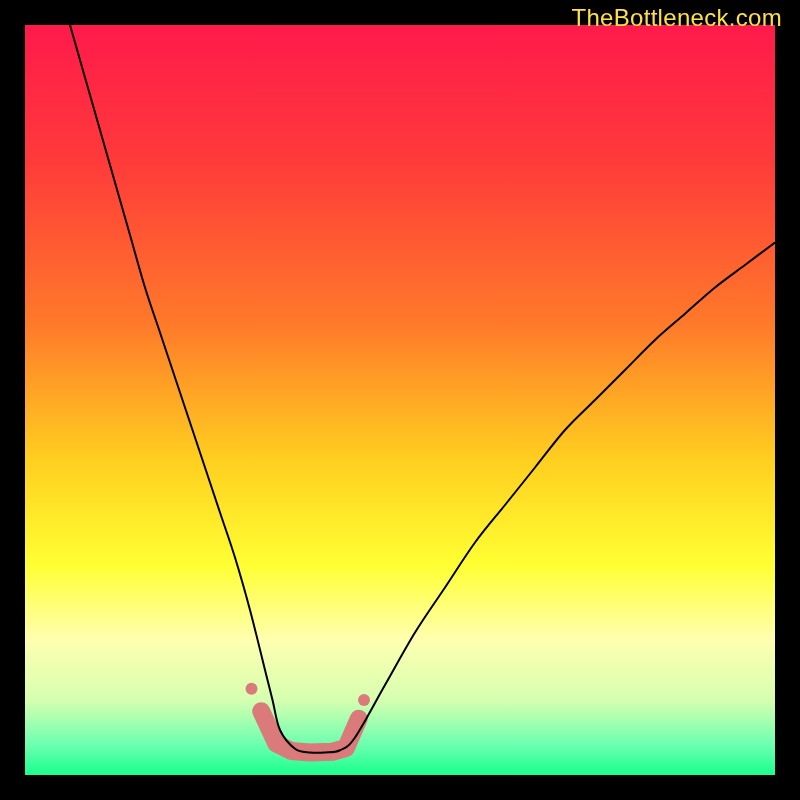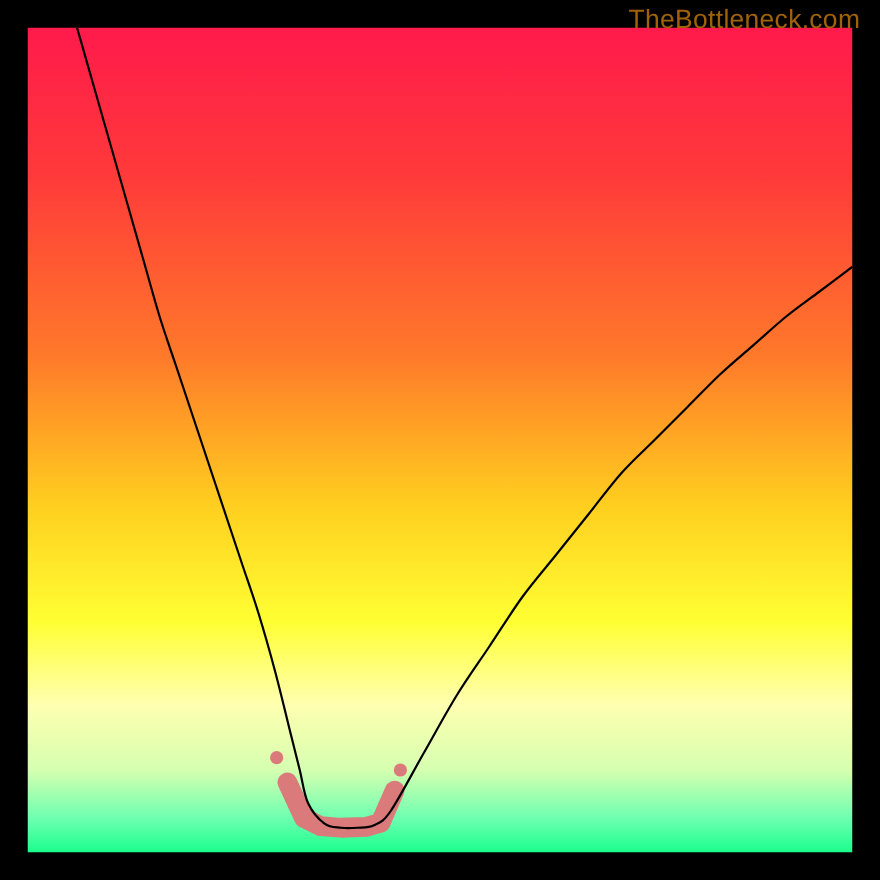--- a/index.html
+++ b/index.html
@@ -14,21 +14,21 @@
   .outer {
     position: relative;
     width: 800px;
     height: 800px;
     background: #000;
   }
   .watermark {
     position: absolute;
     top: 4px;
     right: 18px;
-    color: #a16207;
+    color: #fde047;
     font-size: 24px;
     font-weight: 500;
     letter-spacing: 0.3px;
     z-index: 50;
     user-select: none;
   }
   .plot-wrap {
     position: absolute;
     left: 25px;
     top: 25px;

